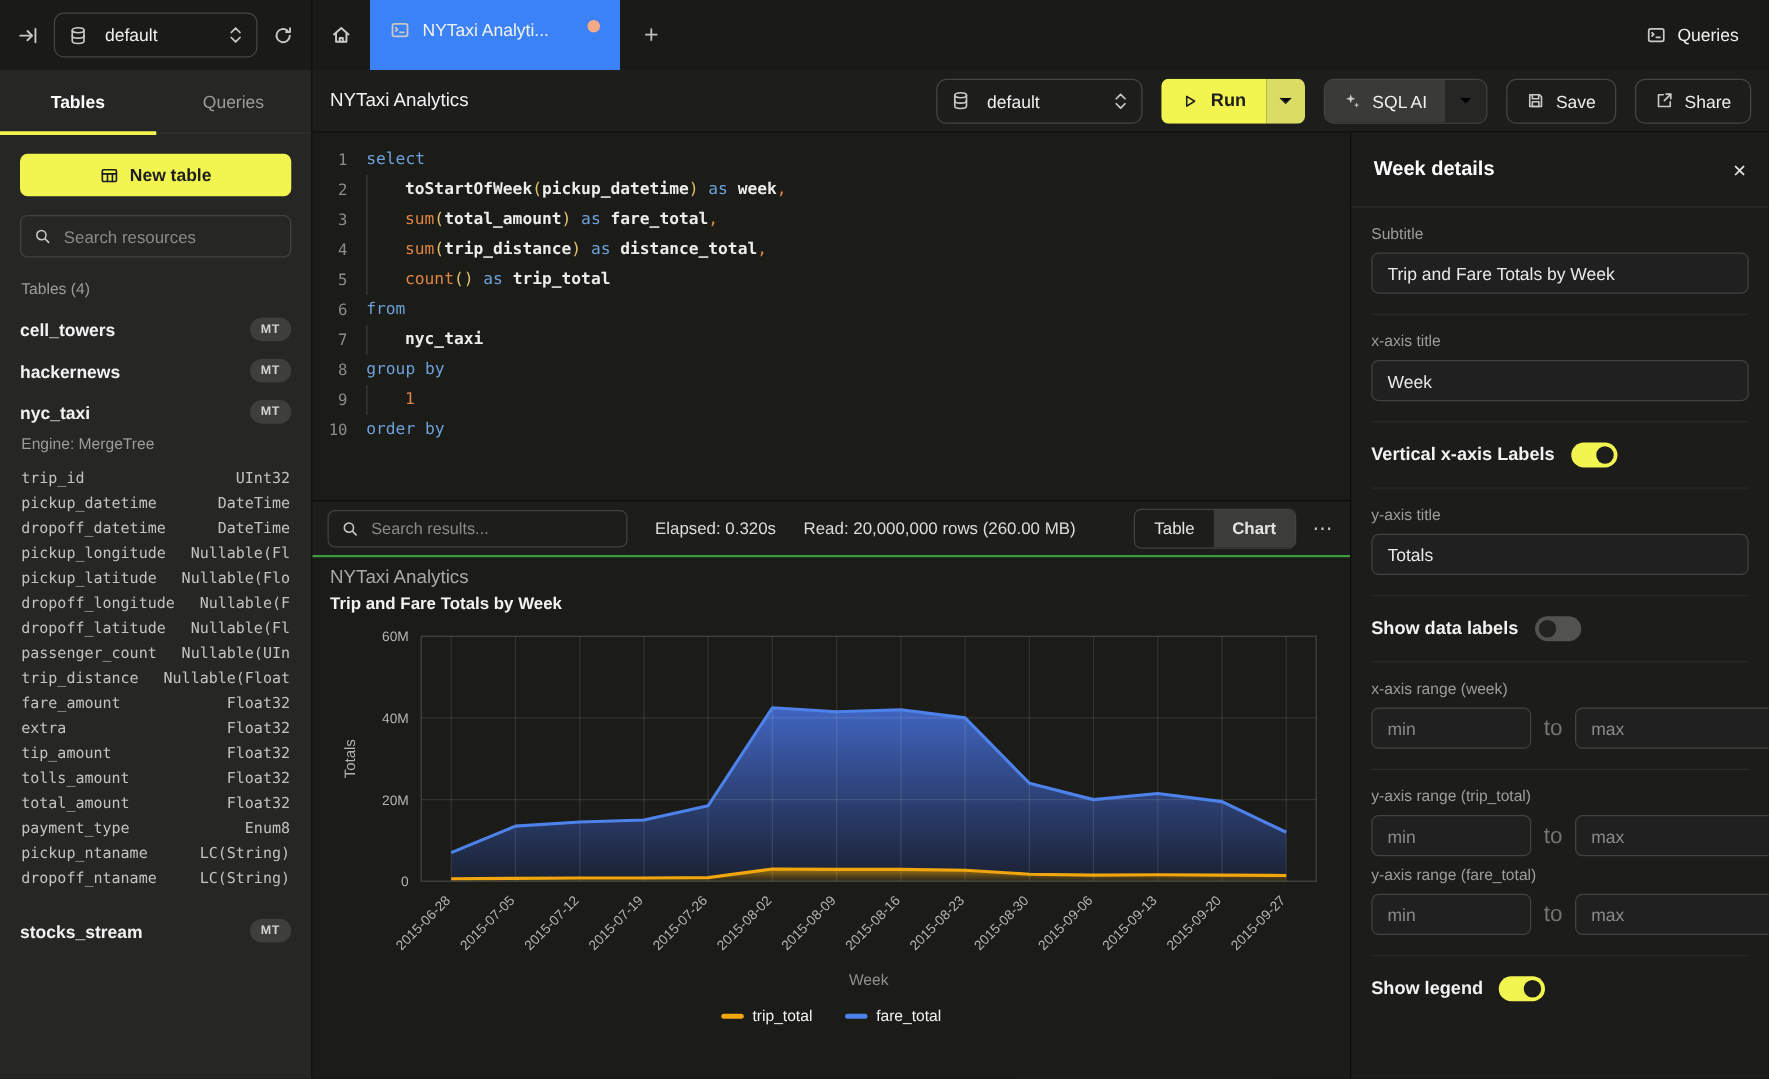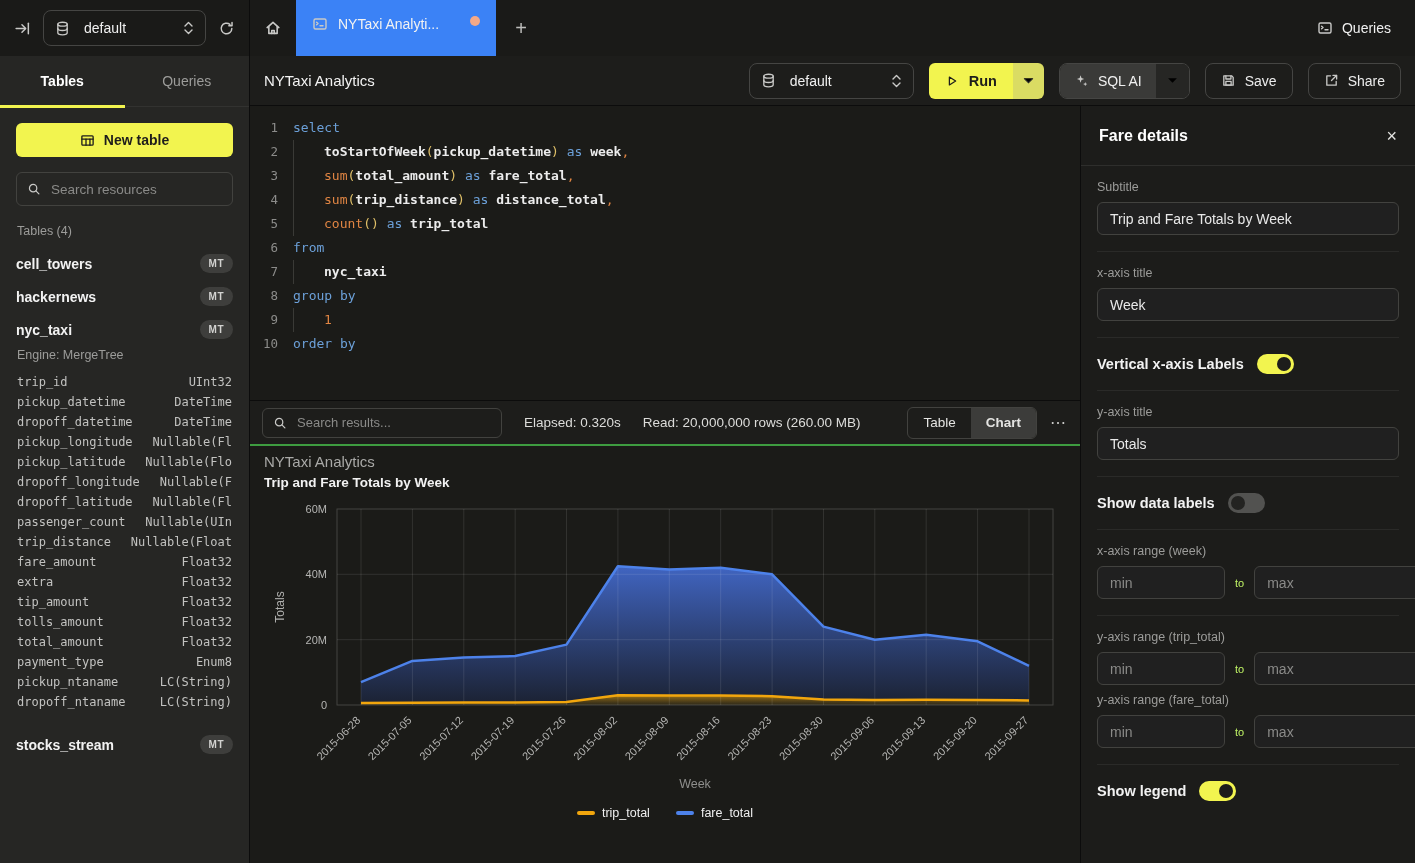--- a/index.html
+++ b/index.html
@@ -106,21 +106,21 @@
   .toggle-row{display:flex;align-items:center;gap:13px;padding:16px 0 0;font-size:14.5px;font-weight:600;color:#f2f2f2}
   .sec .toggle-row{padding-bottom:0}
   .toggle{width:37px;height:20px;border-radius:10px;position:relative;cursor:pointer;flex:none}
   .toggle.on{background:#f2f44f}
   .toggle.on::after{content:"";position:absolute;right:3px;top:3px;width:14px;height:14px;border-radius:50%;background:#1d1d1b}
   .toggle.off{background:#525250}
   .toggle.off::after{content:"";position:absolute;left:3px;top:3px;width:14px;height:14px;border-radius:50%;background:#232321}
   .range-row{display:flex;align-items:center;gap:10px}
   .range-row .text-input{width:128px}
   .range-row .text-input.max{width:auto;flex:1}
-  .to-label{font-size:11px;color:#bef264}
+  .to-label{font-size:18px;color:#737373}
   .tight{margin-top:8px}
 </style>
 </head>
 <body>
 
 <div class="topbar">
   <div class="topbar-left">
     <span class="icon">
       <svg width="17" height="17" viewBox="0 0 16 16">
           <path d="M2 8h8.5"></path>
@@ -510,21 +510,21 @@
       </div>
       <div class="legend-item">
         <span class="swatch" style="background: rgb(77, 130, 234);"></span>
         <span>fare_total</span>
       </div>
     </div>
 </div>
 
 <div class="right-panel">
   <div class="rp-header">
-    <span class="rp-title">Fare details</span>
+    <span class="rp-title">Week details</span>
     <span class="rp-close">×</span>
   </div>
   <div class="rp-body">
     <div class="sec">
       <div class="field-label">Subtitle</div>
       <input class="text-input" value="Trip and Fare Totals by Week" style="">
     </div>
     <div class="sec">
       <div class="field-label">x-axis title</div>
       <input class="text-input" value="Week" style="">

